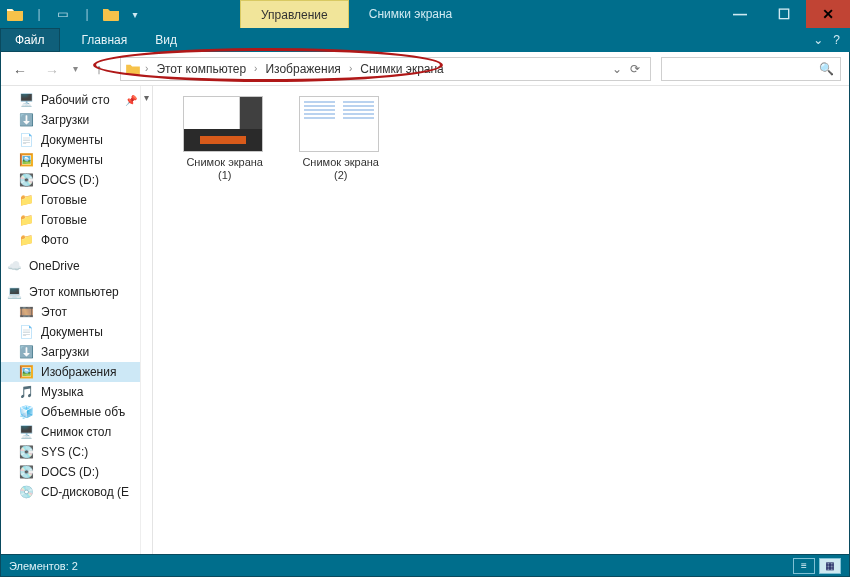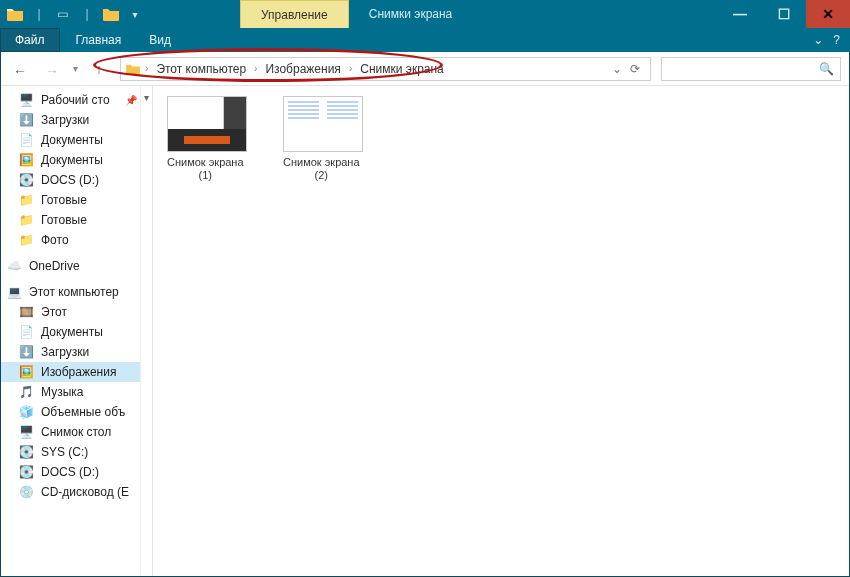--- a/index.html
+++ b/index.html
@@ -16,21 +16,21 @@
   .tb-tab.contextual { background: #f1e59a; color: #333; border: 1px solid #d8c962; border-bottom: none; }
   .tb-tab.title { color: #cfe9f1; }
   .winbtns { margin-left: auto; display:flex; }
   .winbtn { width: 44px; display:flex; align-items:center; justify-content:center; font-size:14px; font-weight:bold; color:#222; }
   .winbtn.min, .winbtn.max { background:#006e8c; color:#cfe9f1; }
   .winbtn.close { background:#c14434; color:#000; }
 
   
   .ribbon { height: 24px; background: #006e8c; display:flex; align-items: stretch; color:#fff; font-size:12px; position:relative; }
   .ribbon .rtab { padding: 4px 14px; display:flex; align-items:center; color:#e6f3f7; }
-  .ribbon .rtab.file { background:#0f5f7a; color:#fff; border:1px solid #0a4a5e; margin-right:2px; }
+  .ribbon .rtab.file { background:#0f5f7a; color:#fff; border:1px solid #0a4a5e; margin-right:8px; }
   .ribbon .help { margin-left:auto; display:flex; align-items:center; gap:10px; padding-right:10px; color:#cfe9f1; }
 
   
   .client { flex:1; background:#fff; border:1px solid #0a4a5e; border-top:none; display:flex; flex-direction:column; min-height:0; }
 
   
   .navbar { height: 34px; display:flex; align-items:center; gap:10px; padding: 4px 8px; border-bottom:1px solid #e4e4e4; position:relative; }
   .nav-arrow { width:22px; height:22px; border-radius:3px; display:flex; align-items:center; justify-content:center; color:#555; font-size:14px; }
   .nav-arrow.disabled { color:#bbb; }
   .nav-caret { color:#888; font-size:10px; }
@@ -46,21 +46,21 @@
   
   .body { flex:1; display:flex; min-height:0; }
   .sidebar { width:152px; border-right:1px solid #e4e4e4; overflow:hidden; padding-top:4px; position:relative; }
   .tree-item { height:20px; display:flex; align-items:center; gap:6px; padding-left:18px; font-size:12px; color:#222; white-space:nowrap; overflow:hidden; }
   .tree-item.group { padding-left:6px; margin-top:6px; }
   .tree-item.active { background:#cde8f6; }
   .ti-icon { width:16px; height:16px; display:inline-flex; align-items:center; justify-content:center; font-size:12px; }
   .expand-strip { position:absolute; right:0; top:0; width:12px; height:100%; background:#fff; border-left:1px solid #eee; display:flex; align-items:flex-start; justify-content:center; padding-top:6px; color:#666; font-size:10px; }
 
   .content { flex:1; display:flex; align-items:flex-start; padding:10px 14px; gap:20px; }
-  .thumb { width:96px; display:flex; flex-direction:column; align-items:flex-start; gap:4px; }
+  .thumb { width:96px; display:flex; flex-direction:column; align-items:flex-end; gap:4px; }
   .thumb .frame { width:80px; height:56px; border:1px solid #c8c8c8; background:#fff; display:flex; align-items:center; justify-content:center; overflow:hidden; }
   .thumb .cap { text-align:center; font-size:11px; color:#333; line-height:1.2; }
   .thumb1-inner { display:flex; flex-direction:column; width:100%; height:100%; }
   .thumb1-inner .row1 { flex:1; display:flex; }
   .thumb1-inner .row1 .l { flex:1; background:#fff; }
   .thumb1-inner .row1 .r { width:30%; background:#404040; border-left:1px solid #ccc; }
   .thumb1-inner .row2 { height:40%; background:#2a2a2a; display:flex; align-items:center; justify-content:center; }
   .thumb1-inner .row2 .bar { width:60%; height:8px; background:#d85a1a; }
   .thumb2-inner { display:flex; width:100%; height:100%; }
   .thumb2-inner .col { flex:1; padding:4px; display:flex; flex-direction:column; gap:2px; }
@@ -277,15 +277,22 @@
             </div>
           </div>
           <div class="cap">
             <div>Снимок экрана</div>
             <div>(2)</div>
           </div>
         </div>
       </div>
     </div>
 
+    <div class="status">
+      <span>Элементов: 2</span>
+      <div class="views">
+        <div class="vbtn">≡</div>
+        <div class="vbtn active">▦</div>
+      </div>
+    </div>
 
   </div>
 </div>
 
 </body></html>

